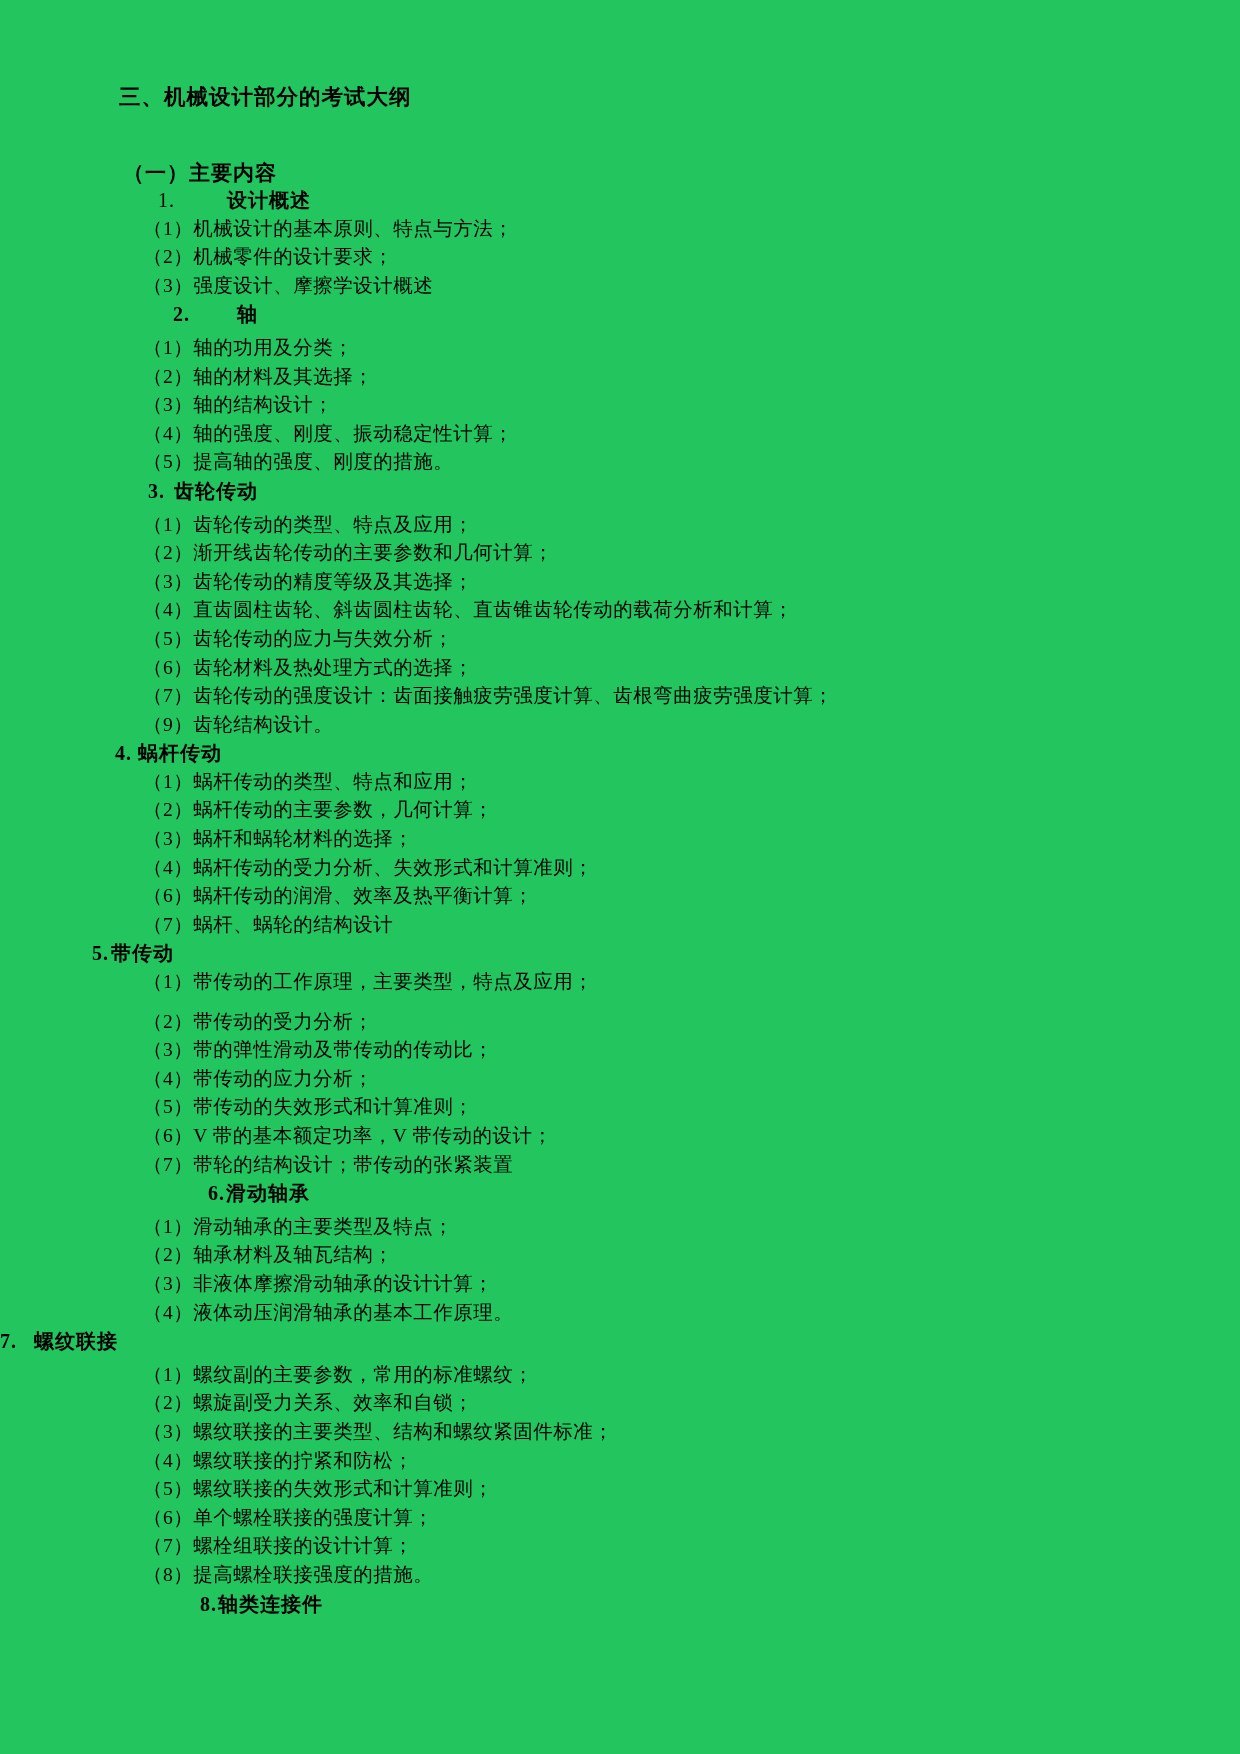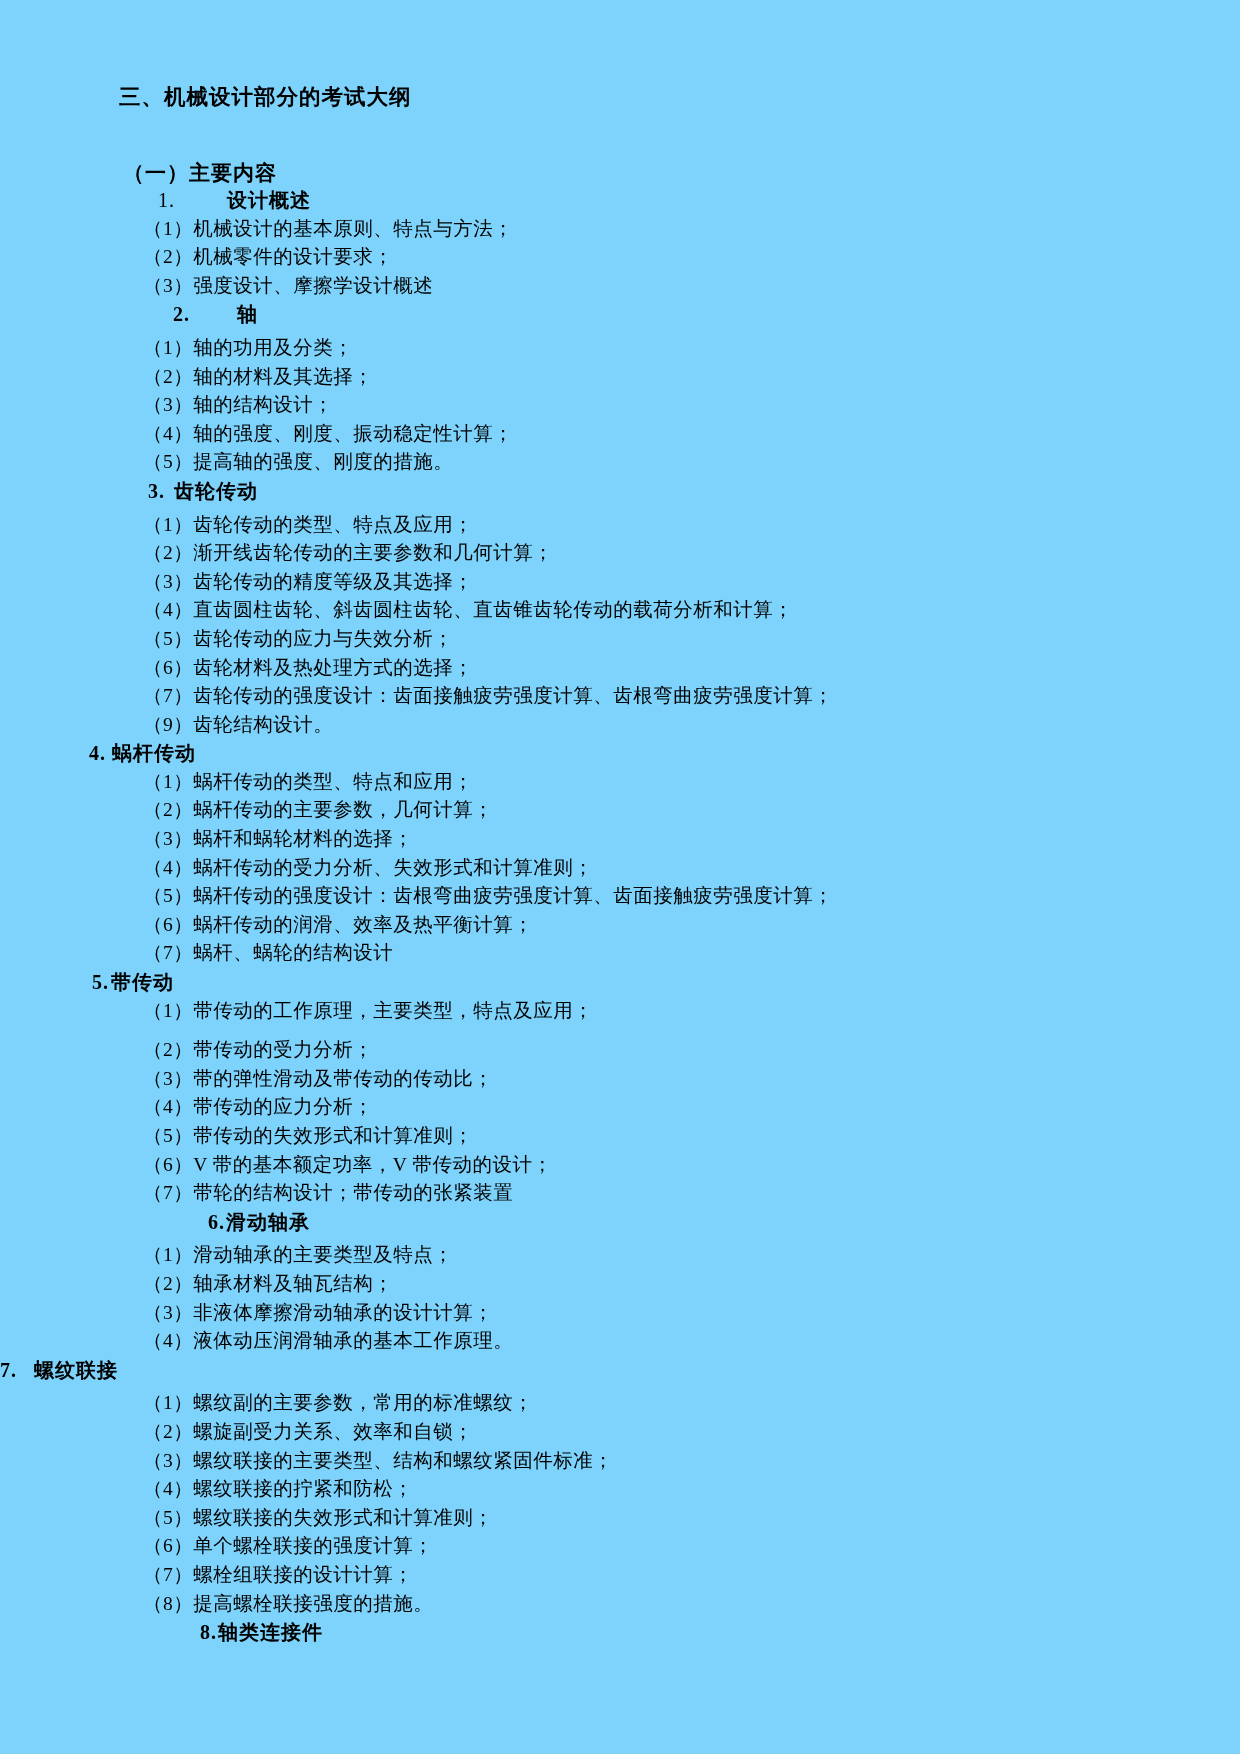--- a/index.html
+++ b/index.html
@@ -1,21 +1,21 @@
 <!DOCTYPE html>
 <html><head>
 <meta charset="utf-8">
 <style>
   html, body { margin: 0; padding: 0; background: #e8e8e8; }
   .page {
     position: relative;
     width: 1240px;
     height: 1754px;
     margin: 0 auto;
-    background: #7dd3fc;
+    background: #22c55e;
     color: #000000;
     overflow: hidden;
     font-family: "Liberation Serif", "DejaVu Serif", serif;
   }
   .doc-title {
     position: absolute;
     left: 119px;
     top: 84px;
     margin: 0;
     font-family: "Liberation Sans", "DejaVu Sans", sans-serif;
@@ -59,21 +59,21 @@
     padding-left: 143px;
     font-size: 19.5px;
     line-height: 28.6px;
     letter-spacing: 0.5px;
     white-space: pre;
   }
   
   .section:nth-of-type(1) .sec-heading { padding-left: 158px; }
   .section:nth-of-type(2) .sec-heading { padding-left: 173px; }
   .section:nth-of-type(3) .sec-heading { padding-left: 148px; }
-  .section:nth-of-type(4) .sec-heading { padding-left: 89px; }
+  .section:nth-of-type(4) .sec-heading { padding-left: 115px; }
   .section:nth-of-type(5) .sec-heading { padding-left: 92px; }
   .section:nth-of-type(6) .sec-heading { padding-left: 208px; }
   .section:nth-of-type(7) .sec-heading { }
   .section:nth-of-type(8) .sec-heading { padding-left: 200px; }
   
   .section:nth-of-type(1) .num { margin-right: 52px; font-weight: normal; }
   .section:nth-of-type(2) .num { margin-right: 47px; }
   .section:nth-of-type(3) .num { margin-right: 9px; }
   .section:nth-of-type(4) .num { margin-right: 6px; }
   .section:nth-of-type(5) .num { margin-right: 2px; }
@@ -128,21 +128,20 @@
         </div>
   </section>
 
   <section class="section">
     <div class="sec-heading"><span class="num">4.</span><span class="title">蜗杆传动</span></div>
     <div class="items">
           <div class="item">（1）蜗杆传动的类型、特点和应用；</div>
           <div class="item">（2）蜗杆传动的主要参数，几何计算；</div>
           <div class="item">（3）蜗杆和蜗轮材料的选择；</div>
           <div class="item">（4）蜗杆传动的受力分析、失效形式和计算准则；</div>
-          <div class="item">（5）蜗杆传动的强度设计：齿根弯曲疲劳强度计算、齿面接触疲劳强度计算；</div>
           <div class="item">（6）蜗杆传动的润滑、效率及热平衡计算；</div>
           <div class="item">（7）蜗杆、蜗轮的结构设计</div>
         </div>
   </section>
 
   <section class="section">
     <div class="sec-heading"><span class="num">5.</span><span class="title">带传动</span></div>
     <div class="items">
           <div class="item">（1）带传动的工作原理，主要类型，特点及应用；</div>
           <div class="item">（2）带传动的受力分析；</div>

